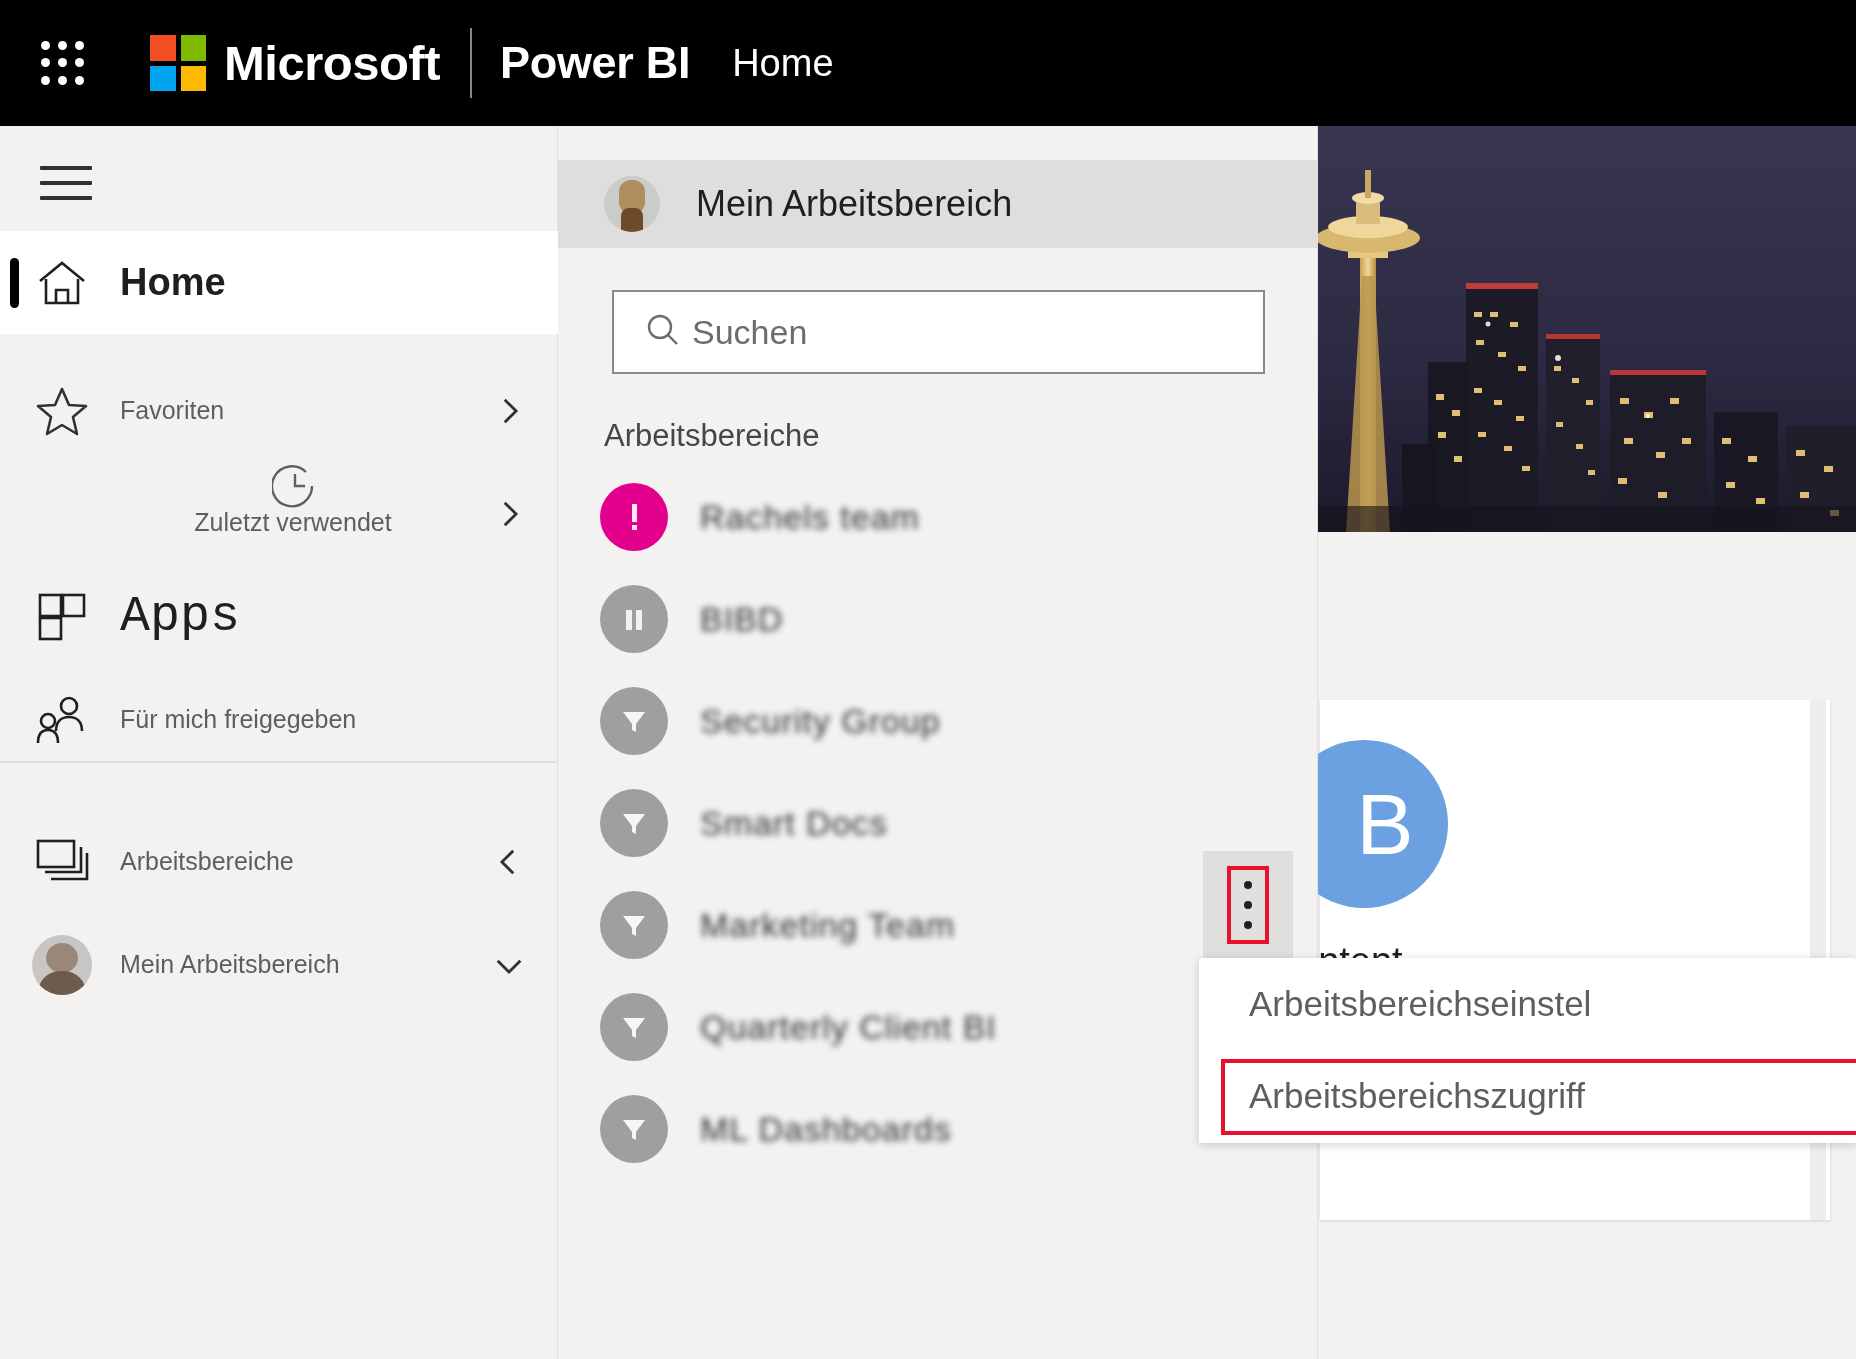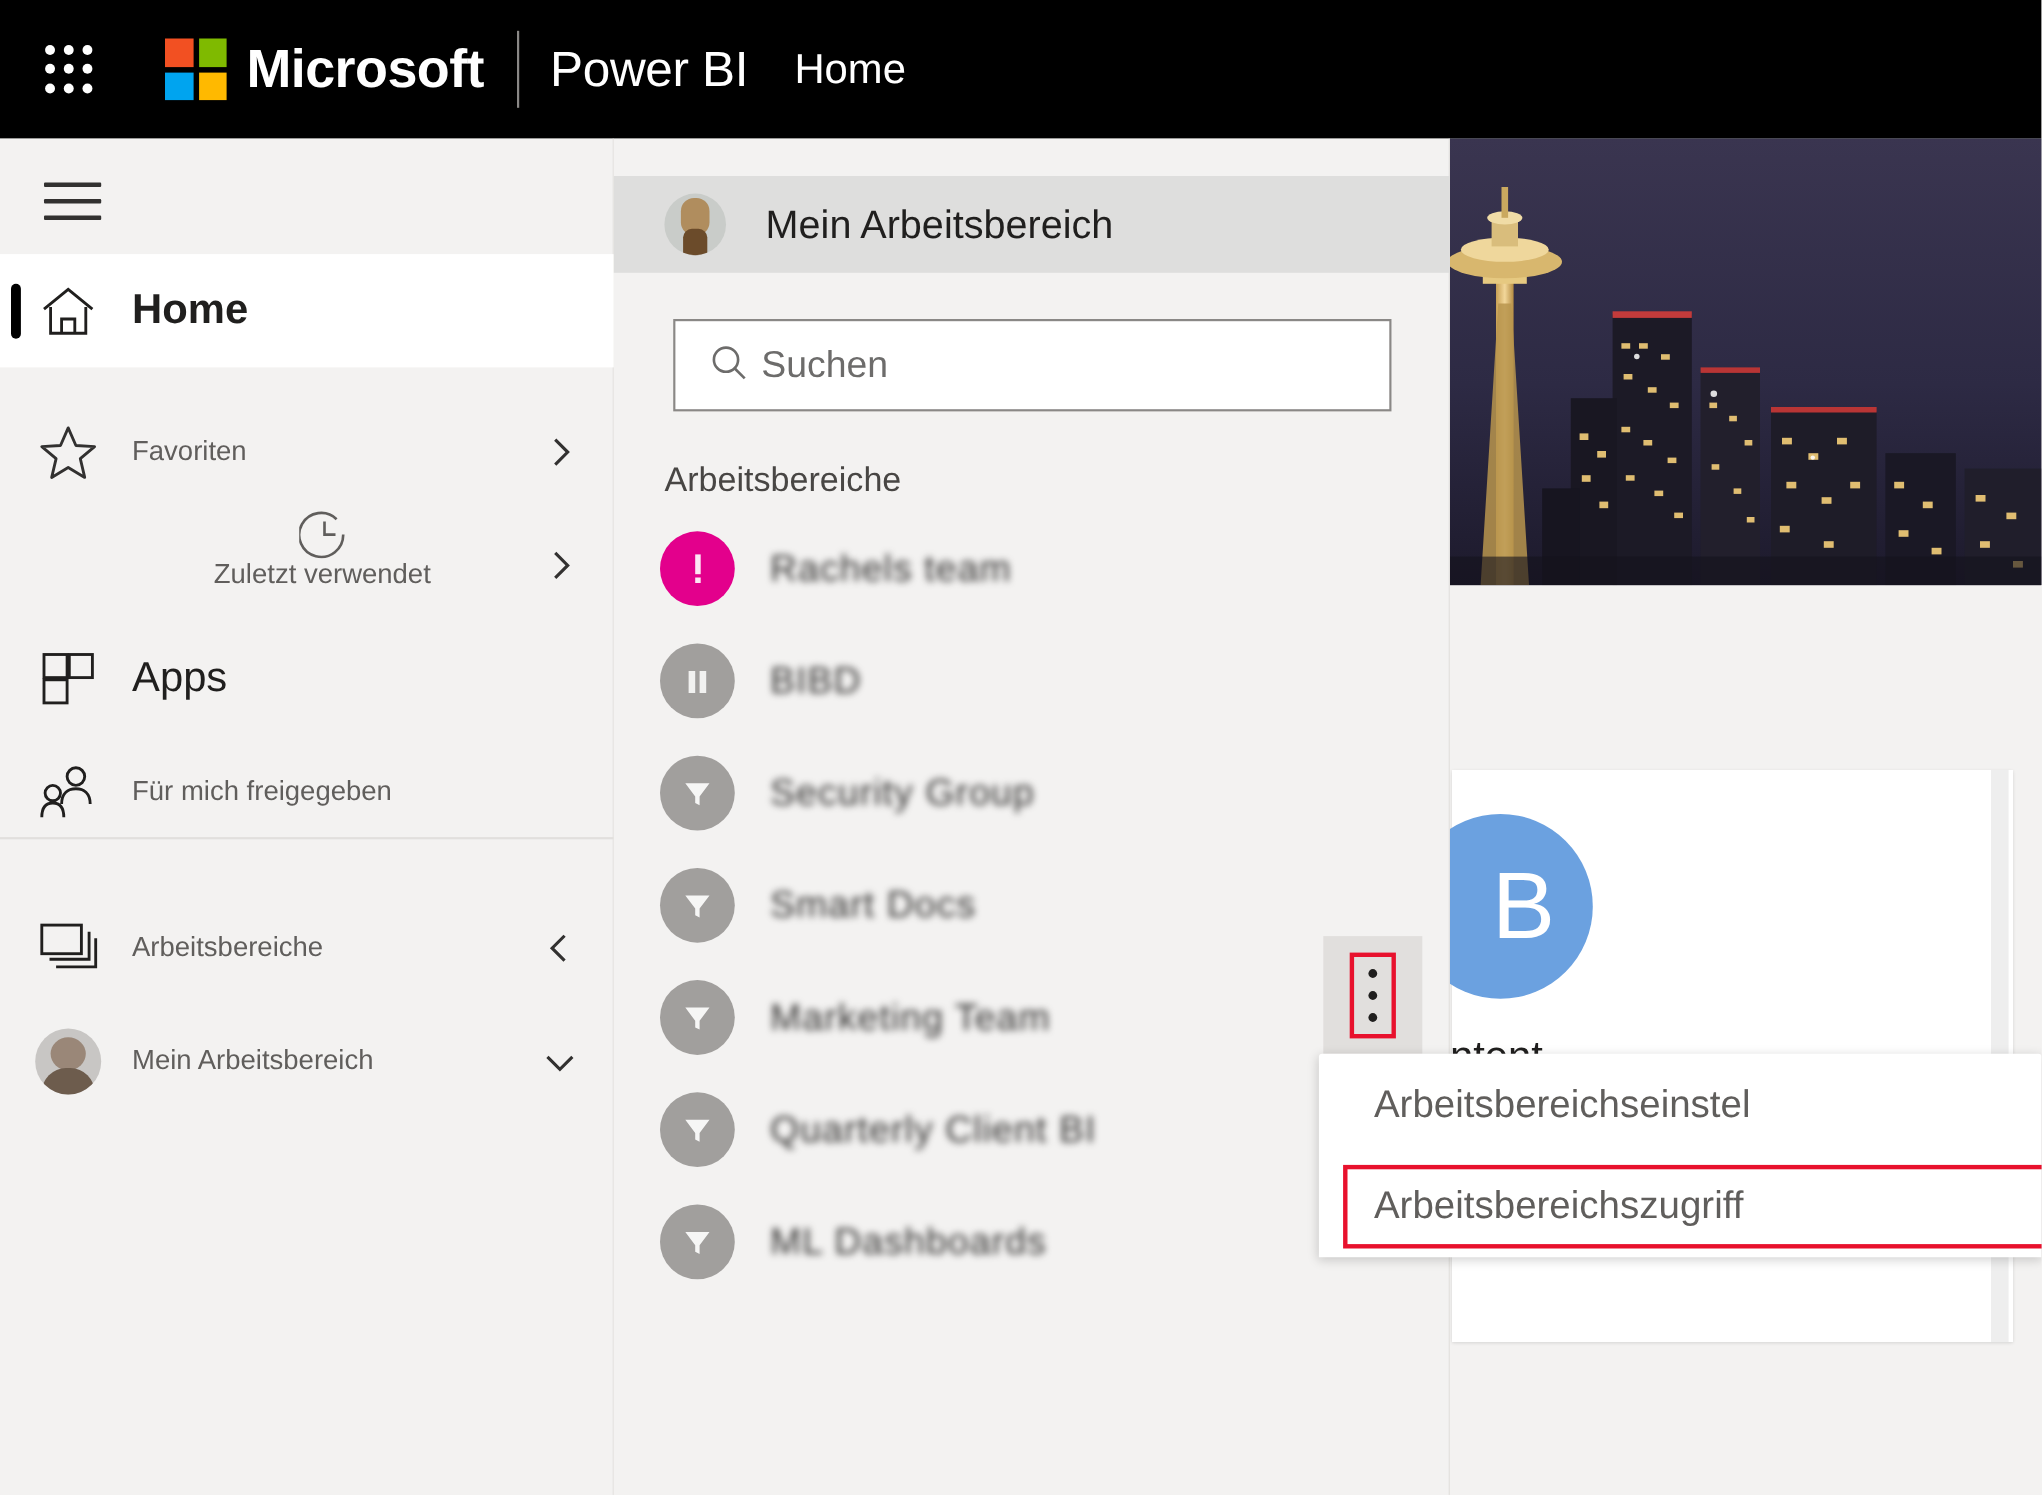--- a/index.html
+++ b/index.html
@@ -23,21 +23,21 @@
 
   .mslogo { display: flex; align-items: center; margin-left: 56px; }
   .mssquares { width: 56px; height: 56px; display: grid;
     grid-template-columns: 1fr 1fr; grid-template-rows: 1fr 1fr; gap: 5px; }
   .mssquares b { display: block; }
   .ms-r { background: #f25022; } .ms-g { background: #7fba00; }
   .ms-b { background: #00a4ef; } .ms-y { background: #ffb900; }
   .msword { color: #fff; font-size: 49px; font-weight: 600; margin-left: 18px; letter-spacing: -0.5px; }
 
   .vdiv { width: 2px; height: 70px; background: #8a8886; margin: 0 28px 0 30px; }
-  .pbi { color: #fff; font-size: 45px; font-weight: 400; letter-spacing: -0.3px; }
+  .pbi { color: #fff; font-size: 45px; font-weight: 700; letter-spacing: -0.3px; }
   .homelink { color: #fff; font-size: 38px; margin-left: 42px; font-weight: 400; cursor: pointer; }
 
   
   .sidebar {
     position: absolute; left: 0; top: 126px; width: 558px; height: 1233px;
     background: #f3f2f1; border-right: 1px solid #e1dfdd;
   }
   .hamburger { position: absolute; left: 40px; top: 35px; width: 52px; height: 44px; cursor: pointer;
      display:flex; flex-direction: column; justify-content: space-between; padding: 5px 0; }
   .hamburger span { display: block; height: 4px; background: #323130; border-radius: 1px; }
@@ -319,21 +319,21 @@
     </div>
 
     <div class="navitem" style="top:439px;">
       <div class="navicon">
         <svg width="50" height="50" viewBox="0 0 50 50" fill="none" stroke="#201f1e" stroke-width="2.6">
           <rect x="3" y="3" width="21" height="21"></rect>
           <rect x="26" y="3" width="21" height="21"></rect>
           <rect x="3" y="26" width="21" height="21"></rect>
         </svg>
       </div>
-      <div class="navlabel" style="color:#201f1e;font-size:38px;">Apps</div>
+      <div class="navlabel" style="color:#201f1e;font-size:50px;font-family:Liberation Mono, monospace;">Apps</div>
     </div>
 
     <div class="navitem" style="top:542px;">
       <div class="navicon">
         <svg width="54" height="50" viewBox="0 0 54 50" fill="none" stroke="#201f1e" stroke-width="2.6">
           <circle cx="34" cy="11" r="8"></circle>
           <path d="M21 36 C21 26 27 22 34 22 C41 22 47 26 47 36"></path>
           <circle cx="13" cy="26" r="7"></circle>
           <path d="M3 48 C3 39 7 35 13 35 C19 35 23 39 23 48"></path>
         </svg>

